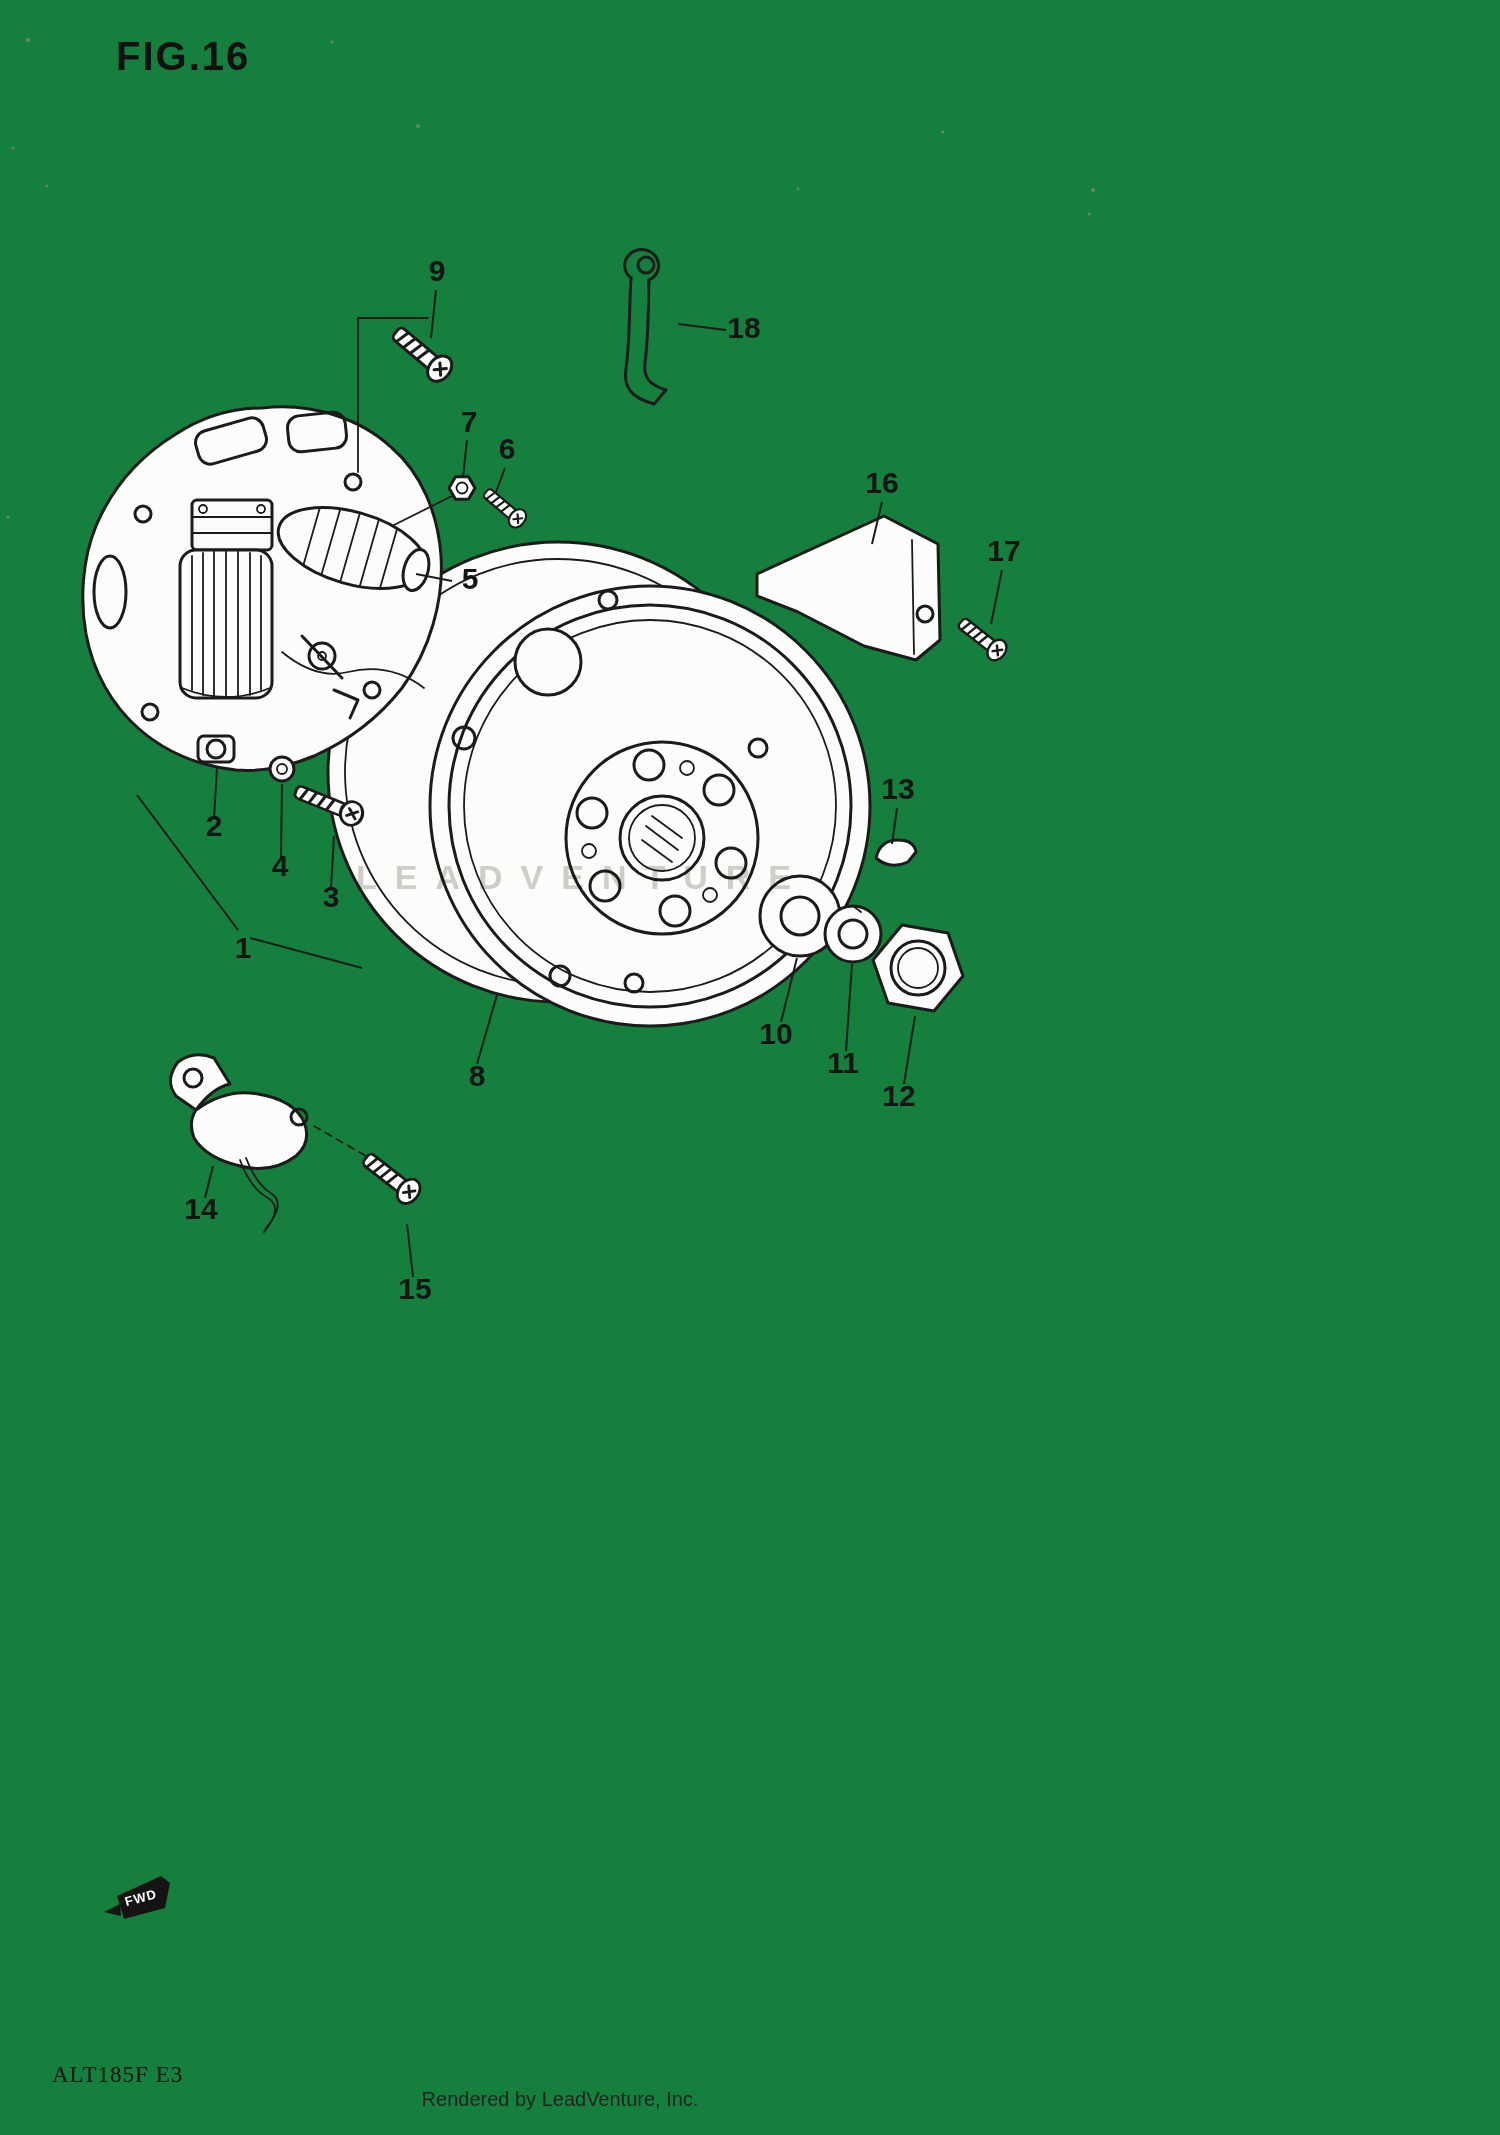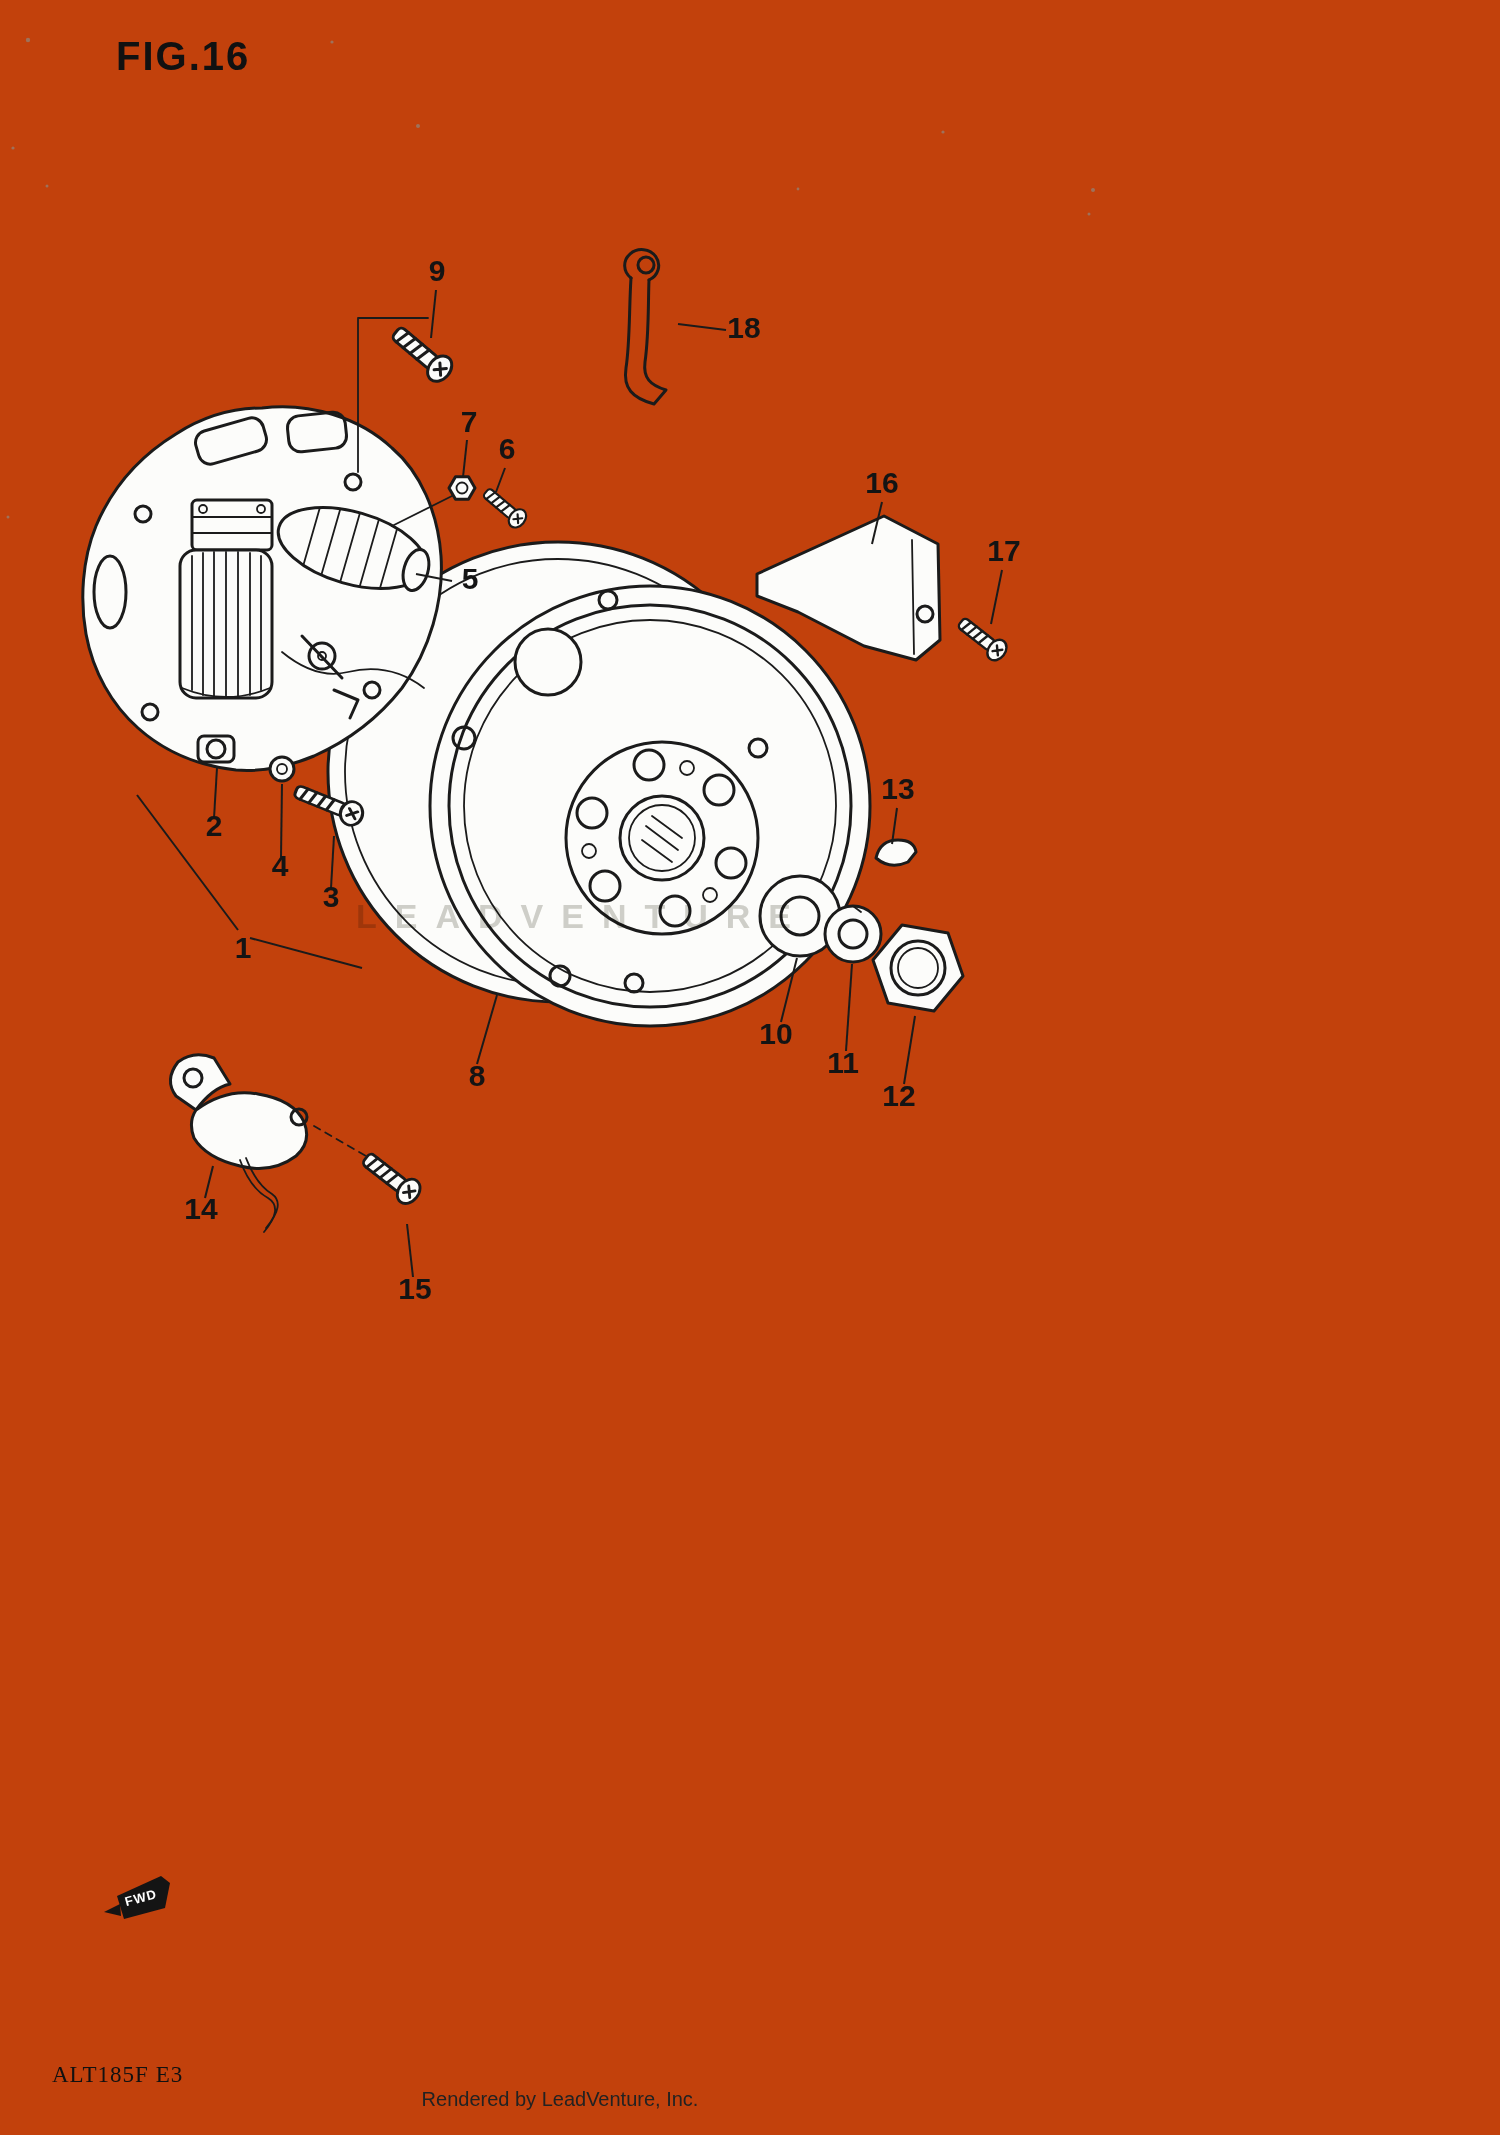--- a/index.html
+++ b/index.html
@@ -1,22 +1,22 @@
 <!DOCTYPE html>
 <html><head>
 <meta charset="utf-8">
 <style>
   html,body{margin:0;padding:0;background:#ffffff;}
-  .page{position:relative;width:1500px;height:2135px;background:#c2410c;overflow:hidden;
+  .page{position:relative;width:1500px;height:2135px;background:#15803d;overflow:hidden;
         font-family:"Liberation Sans",sans-serif;text-align:center;}
   .fig-title{position:absolute;left:116px;top:34px;font-size:40px;font-weight:800;
              letter-spacing:2px;color:#111;}
   .diagram{position:absolute;left:0;top:0;width:1500px;height:2135px;}
   .watermark{position:absolute;left:356px;top:858px;font-size:34px;font-weight:700;
-             letter-spacing:18px;color:#c9c9c3;mix-blend-mode:multiply;opacity:.85;white-space:nowrap;margin-top:39px;}
+             letter-spacing:18px;color:#c9c9c3;mix-blend-mode:multiply;opacity:.85;white-space:nowrap;}
   .wm-logo{position:absolute;left:470px;top:682px;mix-blend-mode:multiply;opacity:.55;}
   .footer-model{position:absolute;left:52px;top:2062px;font-family:Liberation Serif, serif;
                 font-size:23px;color:#111;letter-spacing:1px;}
   .footer-credit{position:absolute;left:560px;top:2088px;transform:translateX(-50%);
                  font-size:20px;color:#222;}
   
   .ink{stroke:#1b1b1b;stroke-width:3;stroke-linecap:round;stroke-linejoin:round;fill:none;}
   .inkbg{stroke:#1b1b1b;stroke-width:3;stroke-linecap:round;stroke-linejoin:round;fill:#fcfcfa;}
   .thin{stroke:#1b1b1b;stroke-width:1.8;stroke-linecap:round;stroke-linejoin:round;fill:none;}
   .callout line{stroke:#1b1b1b;stroke-width:2;}

